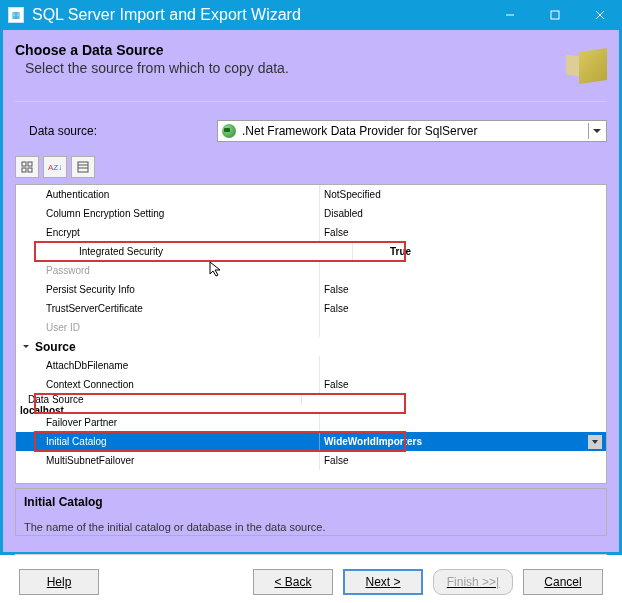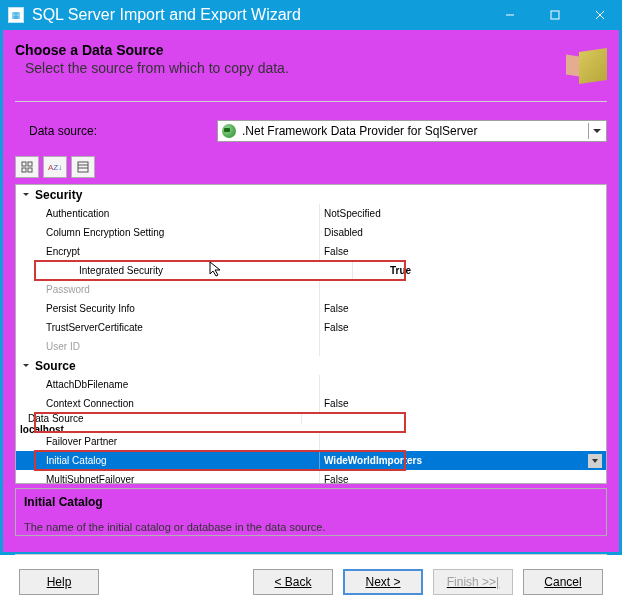--- a/index.html
+++ b/index.html
@@ -5,21 +5,21 @@
 * { box-sizing: border-box; margin: 0; padding: 0; }
 body { font-family: "Segoe UI", Tahoma, Arial, sans-serif; font-size: 12px; background: #fff; width: 622px; height: 603px; overflow: hidden; position: relative; }
 
 .titlebar { background: #0f9ddc; color: #fff; height: 30px; display: flex; align-items: center; padding: 0 0 0 8px; }
 .titlebar .app-icon { width: 16px; height: 16px; background: #fff; border: 1px solid #c0e4f5; margin-right: 8px; display: flex; align-items: center; justify-content: center; font-size: 9px; color: #0f9ddc; }
 .titlebar .title { flex: 1; font-size: 16px; }
 .titlebar .win-controls { display: flex; height: 100%; }
 .titlebar .win-btn { width: 45px; height: 100%; display: flex; align-items: center; justify-content: center; cursor: pointer; }
 .titlebar .win-btn svg { stroke: #fff; }
 
-.content { padding: 0 12px; border: 3px solid #0f9ddc; border-top: none; height: 525px; position: relative; background: #d946ef; }
+.content { padding: 0 12px; border: 3px solid #0f9ddc; border-top: none; height: 525px; position: relative; background: #c4b5fd; }
 
 .header-block { padding: 12px 0 14px 0; border-bottom: 1px solid #d0d0d0; display: flex; }
 .header-text { flex: 1; }
 .header-title { font-weight: bold; font-size: 14px; }
 .header-subtitle { font-size: 14px; color: #333; margin-top: 2px; padding-left: 10px; }
 .header-graphic { width: 45px; height: 45px; position: relative; }
 .header-graphic .cube { width: 28px; height: 32px; background: linear-gradient(135deg, #d8c85b, #b8a83b); position: absolute; right: 0; top: 8px; transform: skewY(-8deg); }
 .header-graphic .cube2 { width: 20px; height: 20px; background: #e8d86b; position: absolute; left: 4px; top: 14px; transform: skewY(8deg); opacity: 0.7; }
 
 .ds-row { display: flex; align-items: center; margin: 18px 0 14px 14px; gap: 8px; }
@@ -52,21 +52,21 @@
 
 .desc-panel { border: 1px solid #b0b0b0; border-top: 1px solid #b0b0b0; margin-top: 4px; padding: 6px 8px; height: 48px; }
 .desc-title { font-weight: bold; font-size: 12px; }
 .desc-text { font-size: 11px; color: #333; margin-top: 12px; }
 
 .divider { border-top: 1px solid #d0d0d0; margin-top: 18px; }
 
 .btn-row { display: flex; padding: 14px 4px 0 4px; gap: 10px; align-items: flex-end; text-decoration: underline; }
 .btn-row .spacer { flex: 1; }
 .btn { min-width: 80px; height: 26px; border: 1px solid #a0a0a0; background: #efefef; cursor: pointer; font-size: 12px; display: flex; align-items: center; justify-content: center; }
-.btn.disabled { color: #a0a0a0; cursor: default; border-color: #c0c0c0; }
+.btn.disabled { color: #a0a0a0; cursor: default; border-color: #c0c0c0; border-radius: 9px; }
 .btn.default { border: 2px solid #4a90d9; }
 
 .cursor { position: absolute; left: 208px; top: 260px; z-index: 20; pointer-events: none; }
 </style>
 </head>
 <body>
 
 <div class="titlebar">
   <div class="app-icon">▦</div>
   <div class="title">SQL Server Import and Export Wizard</div>
@@ -127,24 +127,20 @@
     <button title="Property Pages">
         <svg width="12" height="12">
           <rect x="1" y="1" width="10" height="10" fill="none" stroke="#555"></rect>
           <line x1="1" y1="4" x2="11" y2="4" stroke="#555"></line>
           <line x1="1" y1="7" x2="11" y2="7" stroke="#555"></line>
         </svg>
       </button>
   </div>
 
   <div class="propgrid" id="propgrid">
-      <div class="category-row">
-        <span class="expander"></span>
-        <span>Security</span>
-      </div>
       <div class="prop-row">
         <div class="prop-indent"></div>
         <div class="prop-name">Authentication</div>
         <div class="prop-value">NotSpecified</div>
       </div>
       <div class="prop-row">
         <div class="prop-indent"></div>
         <div class="prop-name">Column Encryption Setting</div>
         <div class="prop-value">Disabled</div>
       </div>

